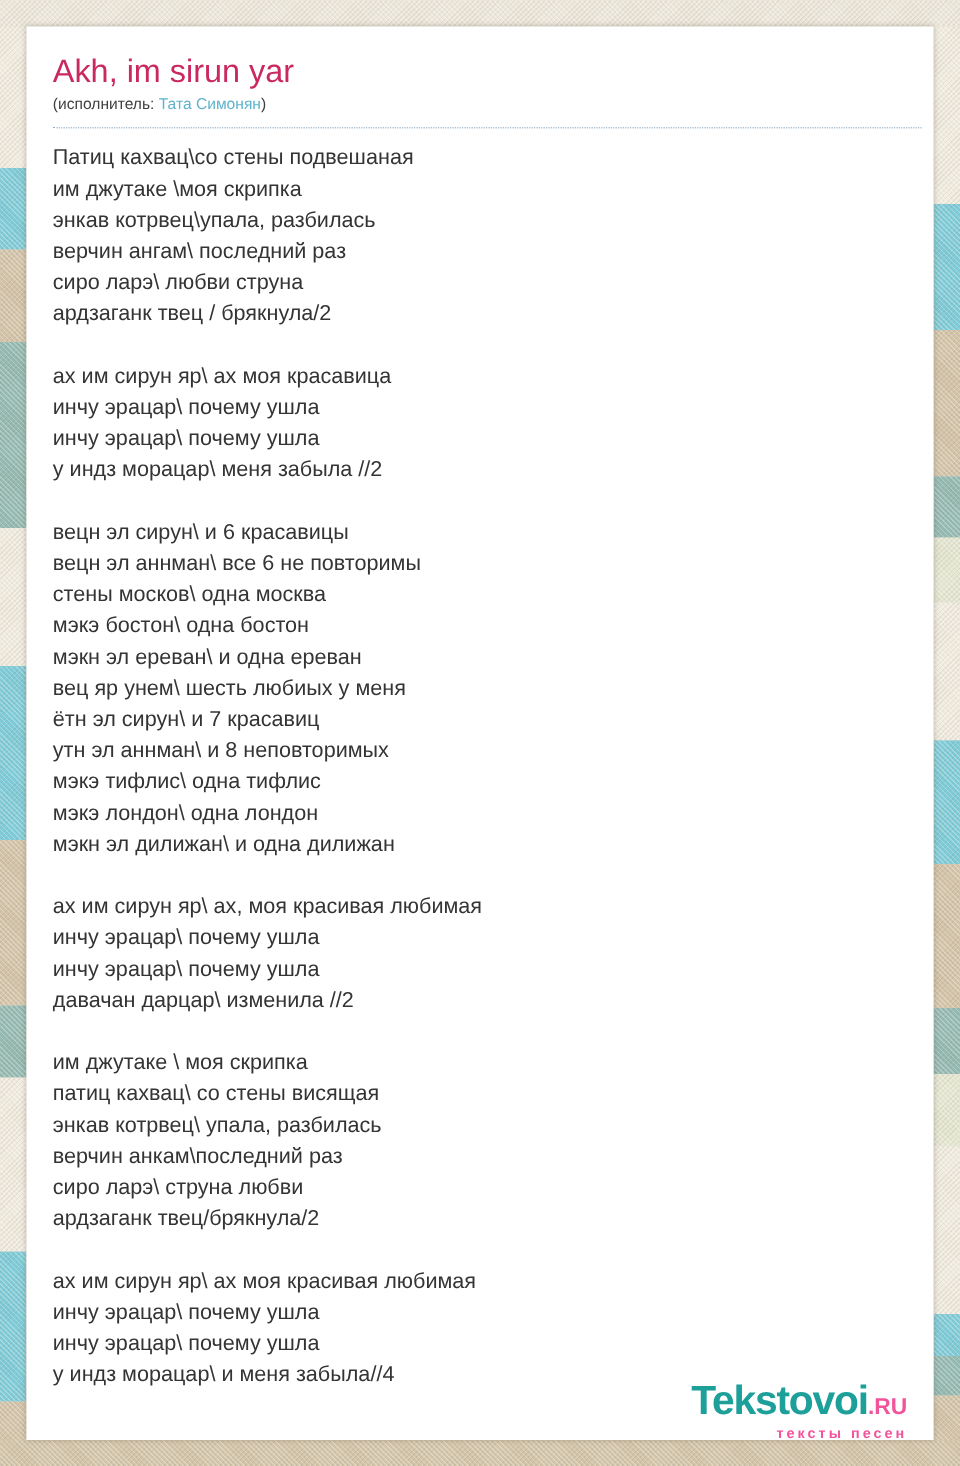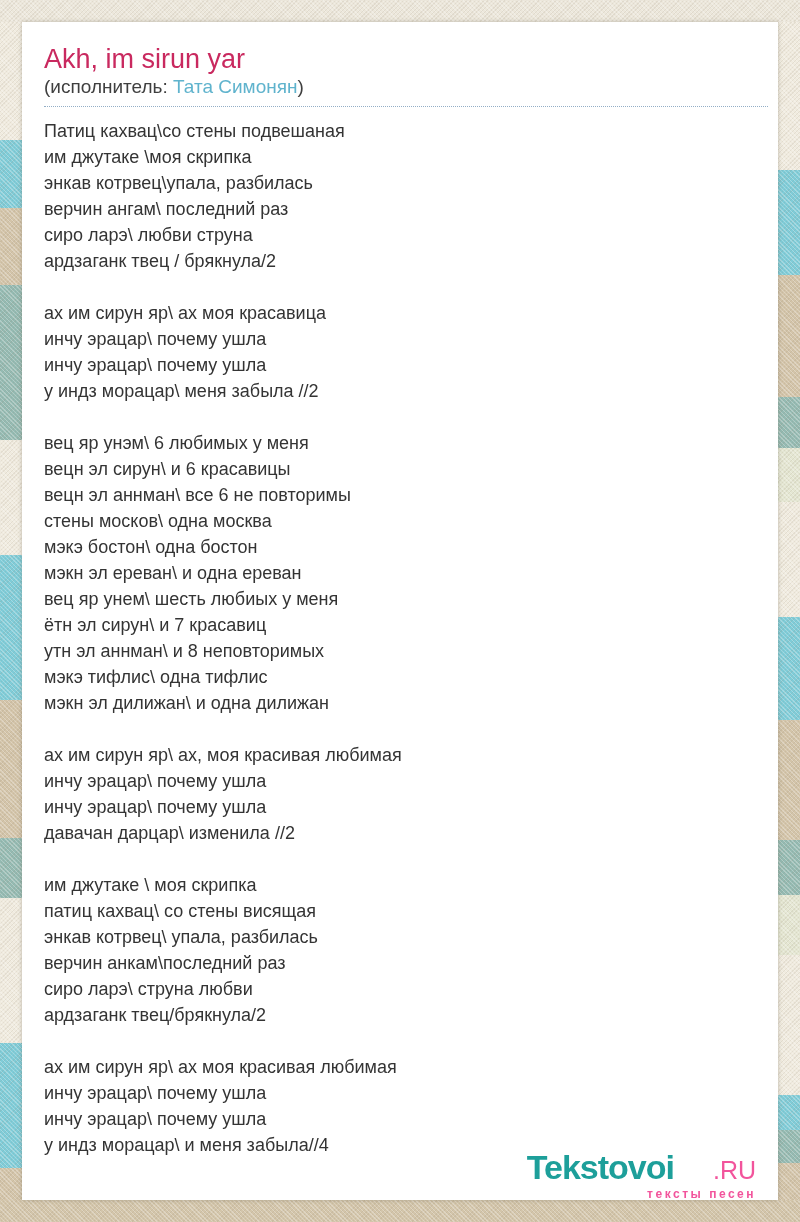--- a/index.html
+++ b/index.html
@@ -28,21 +28,21 @@
     box-sizing:border-box;
     padding:22px 10px 0 22px;
     z-index:4;
   }
   h1#title{
     margin:0 0 3px 0;
     font-size:27px;line-height:30px;font-weight:400;
     color:#c9295f;
   }
   #artist-line{
-    font-size:19px;line-height:20px;color:#3f3f3f;
+    font-size:13px;line-height:20px;color:#3f3f3f;
     padding-bottom:9px;
     border-bottom:1px dotted #93aec6;
   }
   #artist-link{color:#5fb3cd;text-decoration:none;cursor:pointer;}
   #lyrics{
     margin-top:11px;
     font-size:18px;line-height:26px;color:#343434;
   }
   .stanza{margin:1px 0 26px 0;}
   .line{white-space:pre-wrap;}
@@ -50,23 +50,22 @@
     position:absolute;right:44px;bottom:22px;z-index:5;
     text-align:right;cursor:pointer;
     line-height:1;
   }
   .logo-row{white-space:nowrap;}
   .logo-main{
     font-weight:700;font-size:34px;letter-spacing:-1px;
     color:#1d9f9a;
   }
   .logo-tld{
-    font-weight:400;font-size:25px;
+    font-weight:700;font-size:19px;
     color:#f2549c;
-    padding-left:39px;
   }
   .logo-tagline{
     margin-top:4px;
     font-weight:700;font-size:12px;letter-spacing:2.5px;
     color:#f2549c;
   }
 </style>
 </head>
 <body>
 
@@ -118,30 +117,30 @@
           <div class="line">сиро ларэ\ любви струна</div>
           <div class="line">ардзаганк твец / брякнула/2</div>
         </div>
         <div class="stanza">
           <div class="line">ах им сирун яр\ ах моя красавица</div>
           <div class="line">инчу эрацар\ почему ушла</div>
           <div class="line">инчу эрацар\ почему ушла</div>
           <div class="line">у индз морацар\ меня забыла //2</div>
         </div>
         <div class="stanza">
-          <div class="line">вец яр унэм\ 6 любимых у меня</div>
           <div class="line">вецн эл сирун\ и 6 красавицы</div>
           <div class="line">вецн эл аннман\ все 6 не повторимы</div>
           <div class="line">стены москов\ одна москва</div>
           <div class="line">мэкэ бостон\ одна бостон</div>
           <div class="line">мэкн эл ереван\ и одна ереван</div>
           <div class="line">вец яр унем\ шесть любиых у меня</div>
           <div class="line">ётн эл сирун\ и 7 красавиц</div>
           <div class="line">утн эл аннман\ и 8 неповторимых</div>
           <div class="line">мэкэ тифлис\ одна тифлис</div>
+          <div class="line">мэкэ лондон\ одна лондон</div>
           <div class="line">мэкн эл дилижан\ и одна дилижан</div>
         </div>
         <div class="stanza">
           <div class="line">ах им сирун яр\ ах, моя красивая любимая</div>
           <div class="line">инчу эрацар\ почему ушла</div>
           <div class="line">инчу эрацар\ почему ушла</div>
           <div class="line">давачан дарцар\ изменила //2</div>
         </div>
         <div class="stanza">
           <div class="line">им джутаке \ моя скрипка</div>

